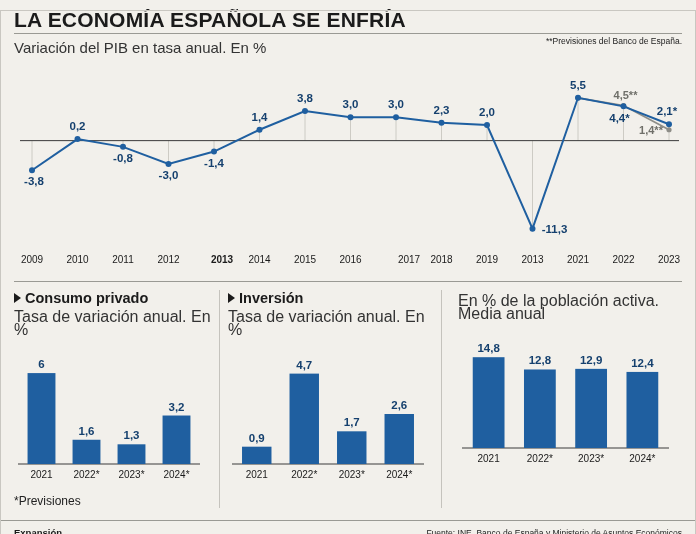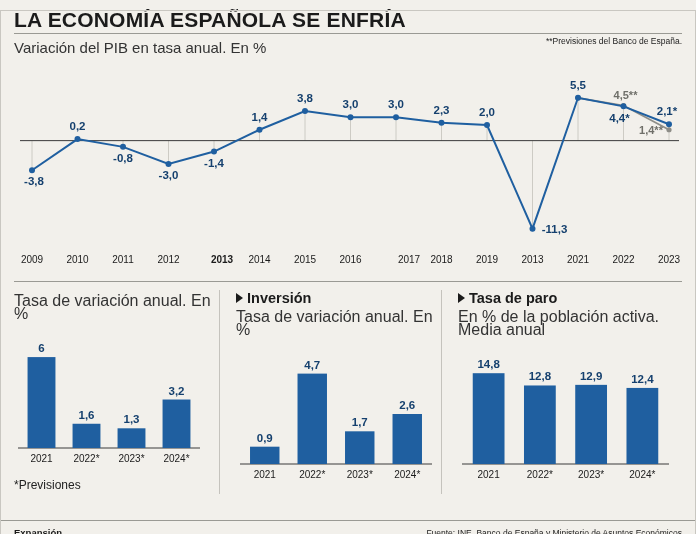--- a/index.html
+++ b/index.html
@@ -43,21 +43,21 @@
   
   .panels{
     position:relative;
     margin-top:6px;
     display:flex;
     border-top:1px solid #9a9a94;
     padding-top:8px;
   }
   .panel{position:relative;box-sizing:border-box;}
   .panel.p1{width:205px;}
-  .panel.p2{width:222px;padding-left:16px;border-left:1px solid #c5c3bd;}
+  .panel.p2{width:222px;padding-left:8px;border-left:1px solid #c5c3bd;}
   .panel.p3{width:241px;padding-left:16px;border-left:1px solid #c5c3bd;}
   .panel-head{display:flex;align-items:center;gap:4px;}
   .tri{
     width:0;height:0;
     border-top:5px solid transparent;border-bottom:5px solid transparent;
     border-left:7px solid #1b1b1b;
   }
   .panel-title{font-size:14.5px;font-weight:bold;}
   .panel-sub{font-size:16px;color:#333;margin-top:4px;line-height:13px;}
 
@@ -164,20 +164,24 @@
         <span style="left: 518.5px;">2013</span>
         <span style="left: 564px;">2021</span>
         <span style="left: 609.5px;">2022</span>
         <span style="left: 655px;">2023</span>
       </div>
   </div>
 
   <div class="panels">
 
     <div class="panel p1">
+      <div class="panel-head">
+        <span class="tri"></span>
+        <span class="panel-title">Consumo privado</span>
+      </div>
       <div class="panel-sub">Tasa de variación anual. En %</div>
       <div class="bars">
         <svg class="bars-svg" width="190" height="150" viewBox="0 0 190 150">
             <line x1="4" y1="122" x2="186" y2="122" stroke="#3a3a3a" stroke-width="1"></line>
             <rect x="13.55" y="31.09090909090908" width="27.9" height="90.90909090909092" fill="#1f5fa0"></rect>
             <text x="27.5" y="26.09090909090908" font-size="11.5" font-weight="bold" fill="#15406e" text-anchor="middle">6</text>
             <text x="27.5" y="136" font-size="10" fill="#1b1b1b" text-anchor="middle">2021</text>
             <rect x="58.55" y="97.75757575757575" width="27.9" height="24.24242424242425" fill="#1f5fa0"></rect>
             <text x="72.5" y="92.75757575757575" font-size="11.5" font-weight="bold" fill="#15406e" text-anchor="middle">1,6</text>
             <text x="72.5" y="136" font-size="10" fill="#1b1b1b" text-anchor="middle">2022*</text>
@@ -212,24 +216,20 @@
             <text x="123.75" y="136" font-size="10" fill="#1b1b1b" text-anchor="middle">2023*</text>
             <rect x="156.525" y="72" width="29.45" height="50" fill="#1f5fa0"></rect>
             <text x="171.25" y="67" font-size="11.5" font-weight="bold" fill="#15406e" text-anchor="middle">2,6</text>
             <text x="171.25" y="136" font-size="10" fill="#1b1b1b" text-anchor="middle">2024*</text>
           </svg>
       </div>
       <div class="panel-foot"></div>
     </div>
 
     <div class="panel p3">
-      <div class="panel-head">
-        <span class="tri"></span>
-        <span class="panel-title">Tasa de paro</span>
-      </div>
       <div class="panel-sub">En % de la población activa.
 Media anual</div>
       <div class="bars">
         <svg class="bars-svg" width="215" height="150" viewBox="0 0 215 150">
             <line x1="4" y1="122" x2="211" y2="122" stroke="#3a3a3a" stroke-width="1"></line>
             <rect x="14.7375" y="31.202453987730067" width="31.775" height="90.79754601226993" fill="#1f5fa0"></rect>
             <text x="30.625" y="26.202453987730067" font-size="11.5" font-weight="bold" fill="#15406e" text-anchor="middle">14,8</text>
             <text x="30.625" y="136" font-size="10" fill="#1b1b1b" text-anchor="middle">2021</text>
             <rect x="65.9875" y="43.47239263803681" width="31.775" height="78.52760736196319" fill="#1f5fa0"></rect>
             <text x="81.875" y="38.47239263803681" font-size="11.5" font-weight="bold" fill="#15406e" text-anchor="middle">12,8</text>

